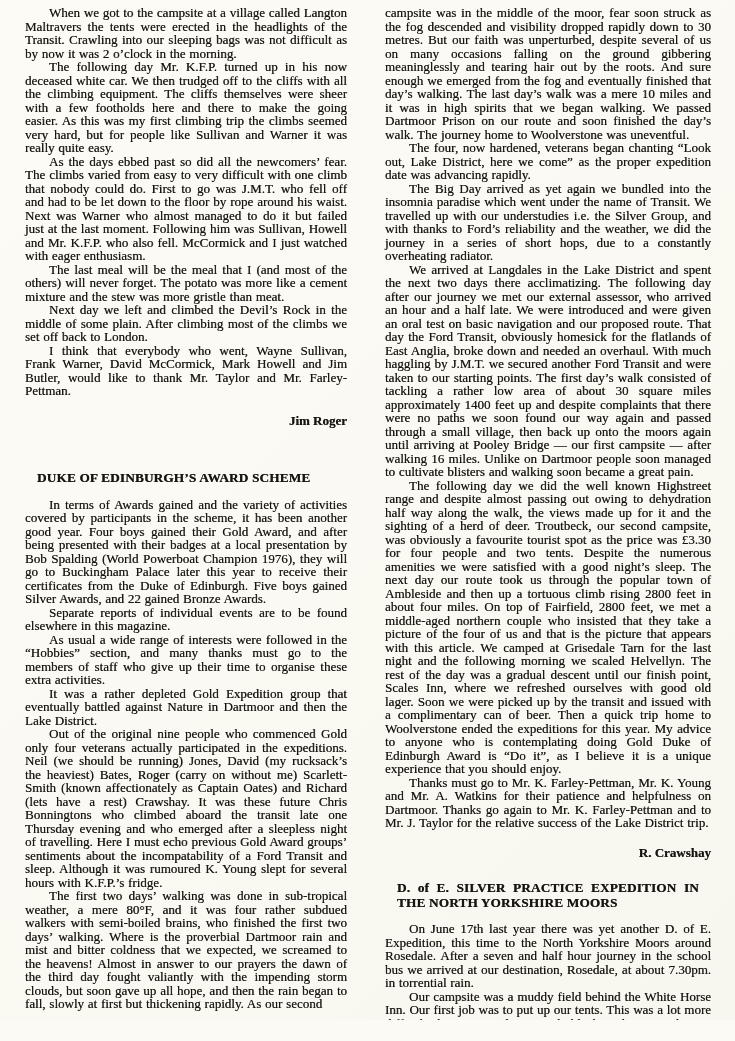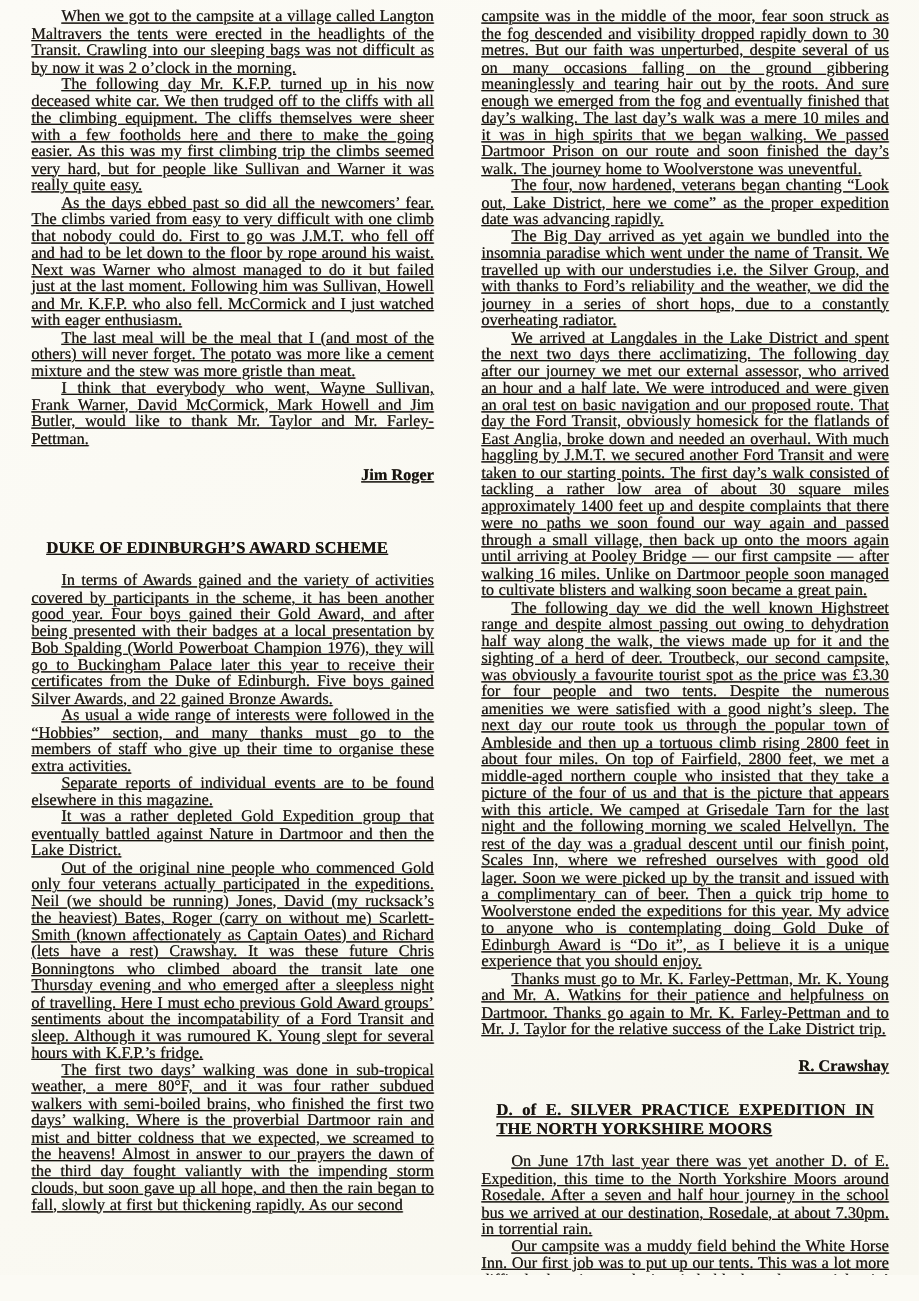--- a/index.html
+++ b/index.html
@@ -9,21 +9,20 @@
   }
   .page {
     position: relative;
     width: 735px;
     height: 1020px;
     box-sizing: border-box;
     background: linear-gradient(135deg, #fcfbf6 0%, #faf9f2 55%, #f8f7ef 100%);
     font-family: "Liberation Serif", "DejaVu Serif", serif;
     color: #18140f;
     overflow: hidden;
-    text-decoration: underline;
   }
   .columns {
     display: flex;
     gap: 38px;
     padding: 6px 24px 0 25px;
     box-sizing: border-box;
   }
   .col { box-sizing: border-box; }
   .col.left  { width: 322px; }
   .col.right { width: 326px; }
@@ -63,28 +62,29 @@
 <body>
 
 <div class="page">
   <div class="columns">
 
     <div class="col left">
       <p class="body-para">When we got to the campsite at a village called Langton Maltravers the tents were erected in the headlights of the Transit. Crawling into our sleeping bags was not difficult as by now it was 2 o’clock in the morning.</p>
       <p class="body-para">The following day Mr. K.F.P. turned up in his now deceased white car. We then trudged off to the cliffs with all the climbing equipment. The cliffs themselves were sheer with a few footholds here and there to make the going easier. As this was my first climbing trip the climbs seemed very hard, but for people like Sullivan and Warner it was really quite easy.</p>
       <p class="body-para">As the days ebbed past so did all the newcomers’ fear. The climbs varied from easy to very difficult with one climb that nobody could do. First to go was J.M.T. who fell off and had to be let down to the floor by rope around his waist. Next was Warner who almost managed to do it but failed just at the last moment. Following him was Sullivan, Howell and Mr. K.F.P. who also fell. McCormick and I just watched with eager enthusiasm.</p>
       <p class="body-para">The last meal will be the meal that I (and most of the others) will never forget. The potato was more like a cement mixture and the stew was more gristle than meat.</p>
+      <p class="body-para">Next day we left and climbed the Devil’s Rock in the middle of some plain. After climbing most of the climbs we set off back to London.</p>
       <p class="body-para">I think that everybody who went, Wayne Sullivan, Frank Warner, David McCormick, Mark Howell and Jim Butler, would like to thank Mr. Taylor and Mr. Farley-Pettman.</p>
 
       <div class="signature mt-sig">Jim Roger</div>
 
       <h2 class="section-heading mt-section">DUKE OF EDINBURGH’S AWARD SCHEME</h2>
       <p class="body-para">In terms of Awards gained and the variety of activities covered by participants in the scheme, it has been another good year. Four boys gained their Gold Award, and after being presented with their badges at a local presentation by Bob Spalding (World Powerboat Champion 1976), they will go to Buckingham Palace later this year to receive their certificates from the Duke of Edinburgh. Five boys gained Silver Awards, and 22 gained Bronze Awards.</p>
+      <p class="body-para">Separate reports of individual events are to be found elsewhere in this magazine.</p>
       <p class="body-para">As usual a wide range of interests were followed in the “Hobbies” section, and many thanks must go to the members of staff who give up their time to organise these extra activities.</p>
-      <p class="body-para">Separate reports of individual events are to be found elsewhere in this magazine.</p>
 
       <p class="body-para">It was a rather depleted Gold Expedition group that eventually battled against Nature in Dartmoor and then the Lake District.</p>
       <p class="body-para">Out of the original nine people who commenced Gold only four veterans actually participated in the expeditions. Neil (we should be running) Jones, David (my rucksack’s the heaviest) Bates, Roger (carry on without me) Scarlett-Smith (known affectionately as Captain Oates) and Richard (lets have a rest) Crawshay. It was these future Chris Bonningtons who climbed aboard the transit late one Thursday evening and who emerged after a sleepless night of travelling. Here I must echo previous Gold Award groups’ sentiments about the incompatability of a Ford Transit and sleep. Although it was rumoured K. Young slept for several hours with K.F.P.’s fridge.</p>
       <p class="body-para">The first two days’ walking was done in sub-tropical weather, a mere 80°F, and it was four rather subdued walkers with semi-boiled brains, who finished the first two days’ walking. Where is the proverbial Dartmoor rain and mist and bitter coldness that we expected, we screamed to the heavens! Almost in answer to our prayers the dawn of the third day fought valiantly with the impending storm clouds, but soon gave up all hope, and then the rain began to fall, slowly at first but thickening rapidly. As our second</p>
     </div>
 
     <div class="col right">
       <p class="body-para cont">campsite was in the middle of the moor, fear soon struck as the fog descended and visibility dropped rapidly down to 30 metres. But our faith was unperturbed, despite several of us on many occasions falling on the ground gibbering meaninglessly and tearing hair out by the roots. And sure enough we emerged from the fog and eventually finished that day’s walking. The last day’s walk was a mere 10 miles and it was in high spirits that we began walking. We passed Dartmoor Prison on our route and soon finished the day’s walk. The journey home to Woolverstone was uneventful.</p>
       <p class="body-para">The four, now hardened, veterans began chanting “Look out, Lake District, here we come” as the proper expedition date was advancing rapidly.</p>
       <p class="body-para">The Big Day arrived as yet again we bundled into the insomnia paradise which went under the name of Transit. We travelled up with our understudies i.e. the Silver Group, and with thanks to Ford’s reliability and the weather, we did the journey in a series of short hops, due to a constantly overheating radiator.</p>

